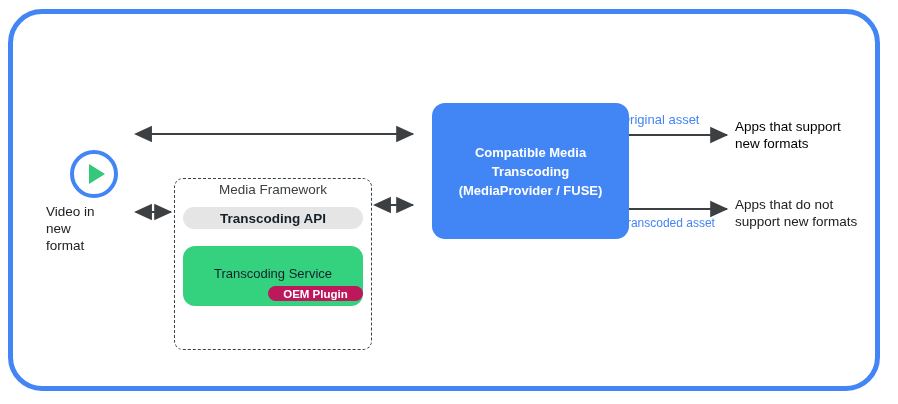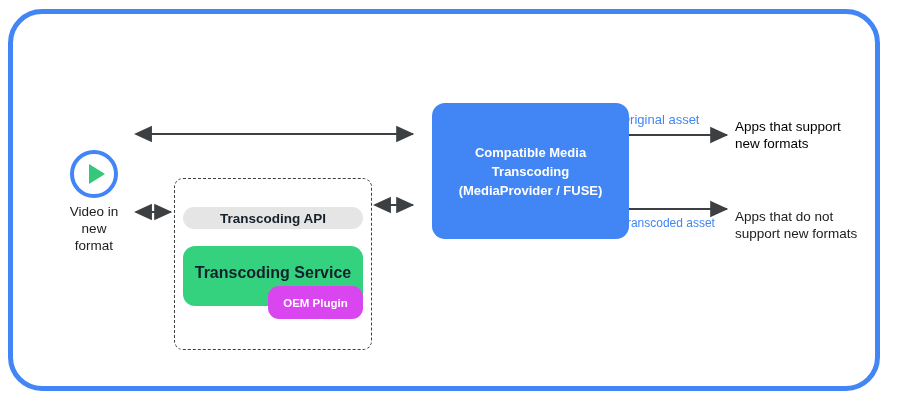--- a/index.html
+++ b/index.html
@@ -64,21 +64,21 @@
     border-left: 16px solid #34c87a;
     border-top: 10px solid transparent;
     border-bottom: 10px solid transparent;
   }
 
   .video-label {
     position: absolute;
     left: 46px;
     top: 203px;
     width: 96px;
-    text-align: center;
+    text-align: left;
     font-size: 13.5px;
     line-height: 17px;
     color: #202124;
     white-space: pre-line;
   }
 
   
   .media-framework {
     position: absolute;
     left: 174px;
@@ -120,35 +120,35 @@
     position: absolute;
     left: 183px;
     top: 246px;
     width: 180px;
     height: 60px;
     background: #34d27f;
     border-radius: 12px;
     display: flex;
     align-items: center;
     justify-content: center;
-    font-size: 16px;
-    font-weight: bold;
+    font-size: 13px;
+    font-weight: normal;
     color: #14202b;
   }
   .service-text {
     margin-top: -6px;
   }
 
   .pill-oem {
     position: absolute;
     left: 268px;
     top: 286px;
     width: 95px;
-    height: 33px;
-    background: #d946ef;
+    height: 15px;
+    background: #be185d;
     border-radius: 11px;
     display: flex;
     align-items: center;
     justify-content: center;
     font-size: 11.5px;
     font-weight: bold;
     color: #ffffff;
   }
 
   .box-hardware {
@@ -207,21 +207,21 @@
     top: 118px;
     width: 150px;
     font-size: 13.5px;
     line-height: 17px;
     color: #000000;
     white-space: pre-line;
   }
   .apps-nosupport {
     position: absolute;
     left: 735px;
-    top: 208px;
+    top: 196px;
     width: 155px;
     font-size: 13.5px;
     line-height: 17px;
     color: #202124;
     white-space: pre-line;
   }
 </style>
 </head>
 <body>
 
@@ -253,20 +253,21 @@
   <div class="play-icon-wrap">
     <div class="play-ring"></div>
     <div class="play-tri"></div>
   </div>
 
   <div class="video-label">Video in
 new
 format</div>
 
   <div class="media-framework"></div>
+  <div class="mf-title">Media Framework</div>
 
   <div class="pill-api">Transcoding API</div>
 
   <div class="box-service">
     <span class="service-text">Transcoding Service</span>
   </div>
 
   <div class="pill-oem">OEM Plugin</div>
 
 

